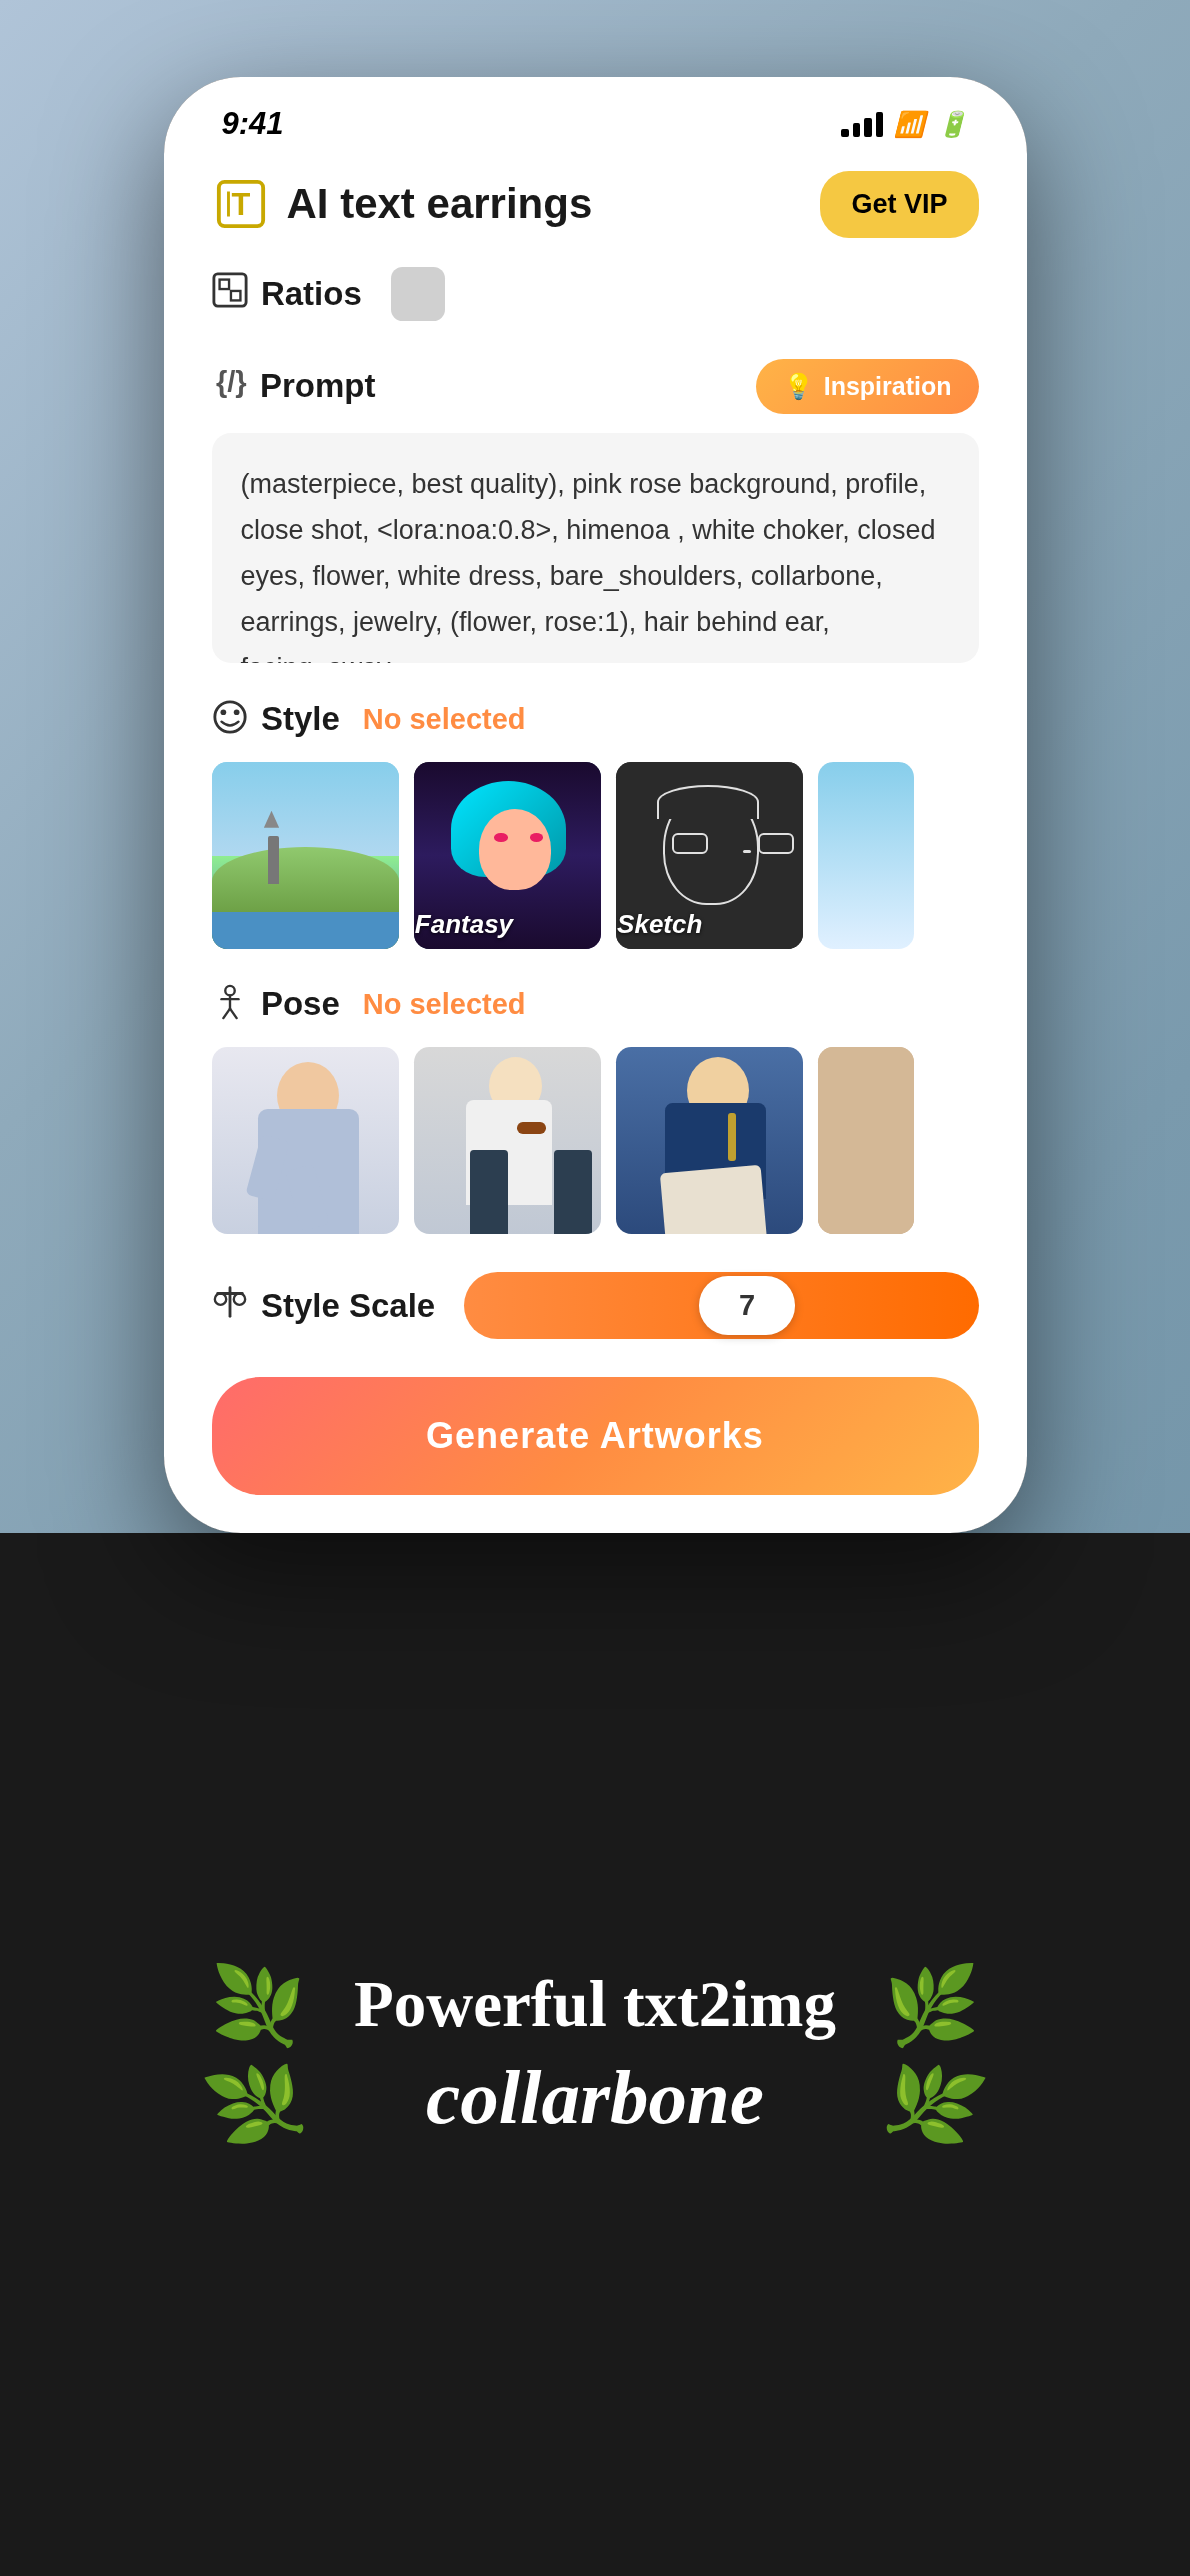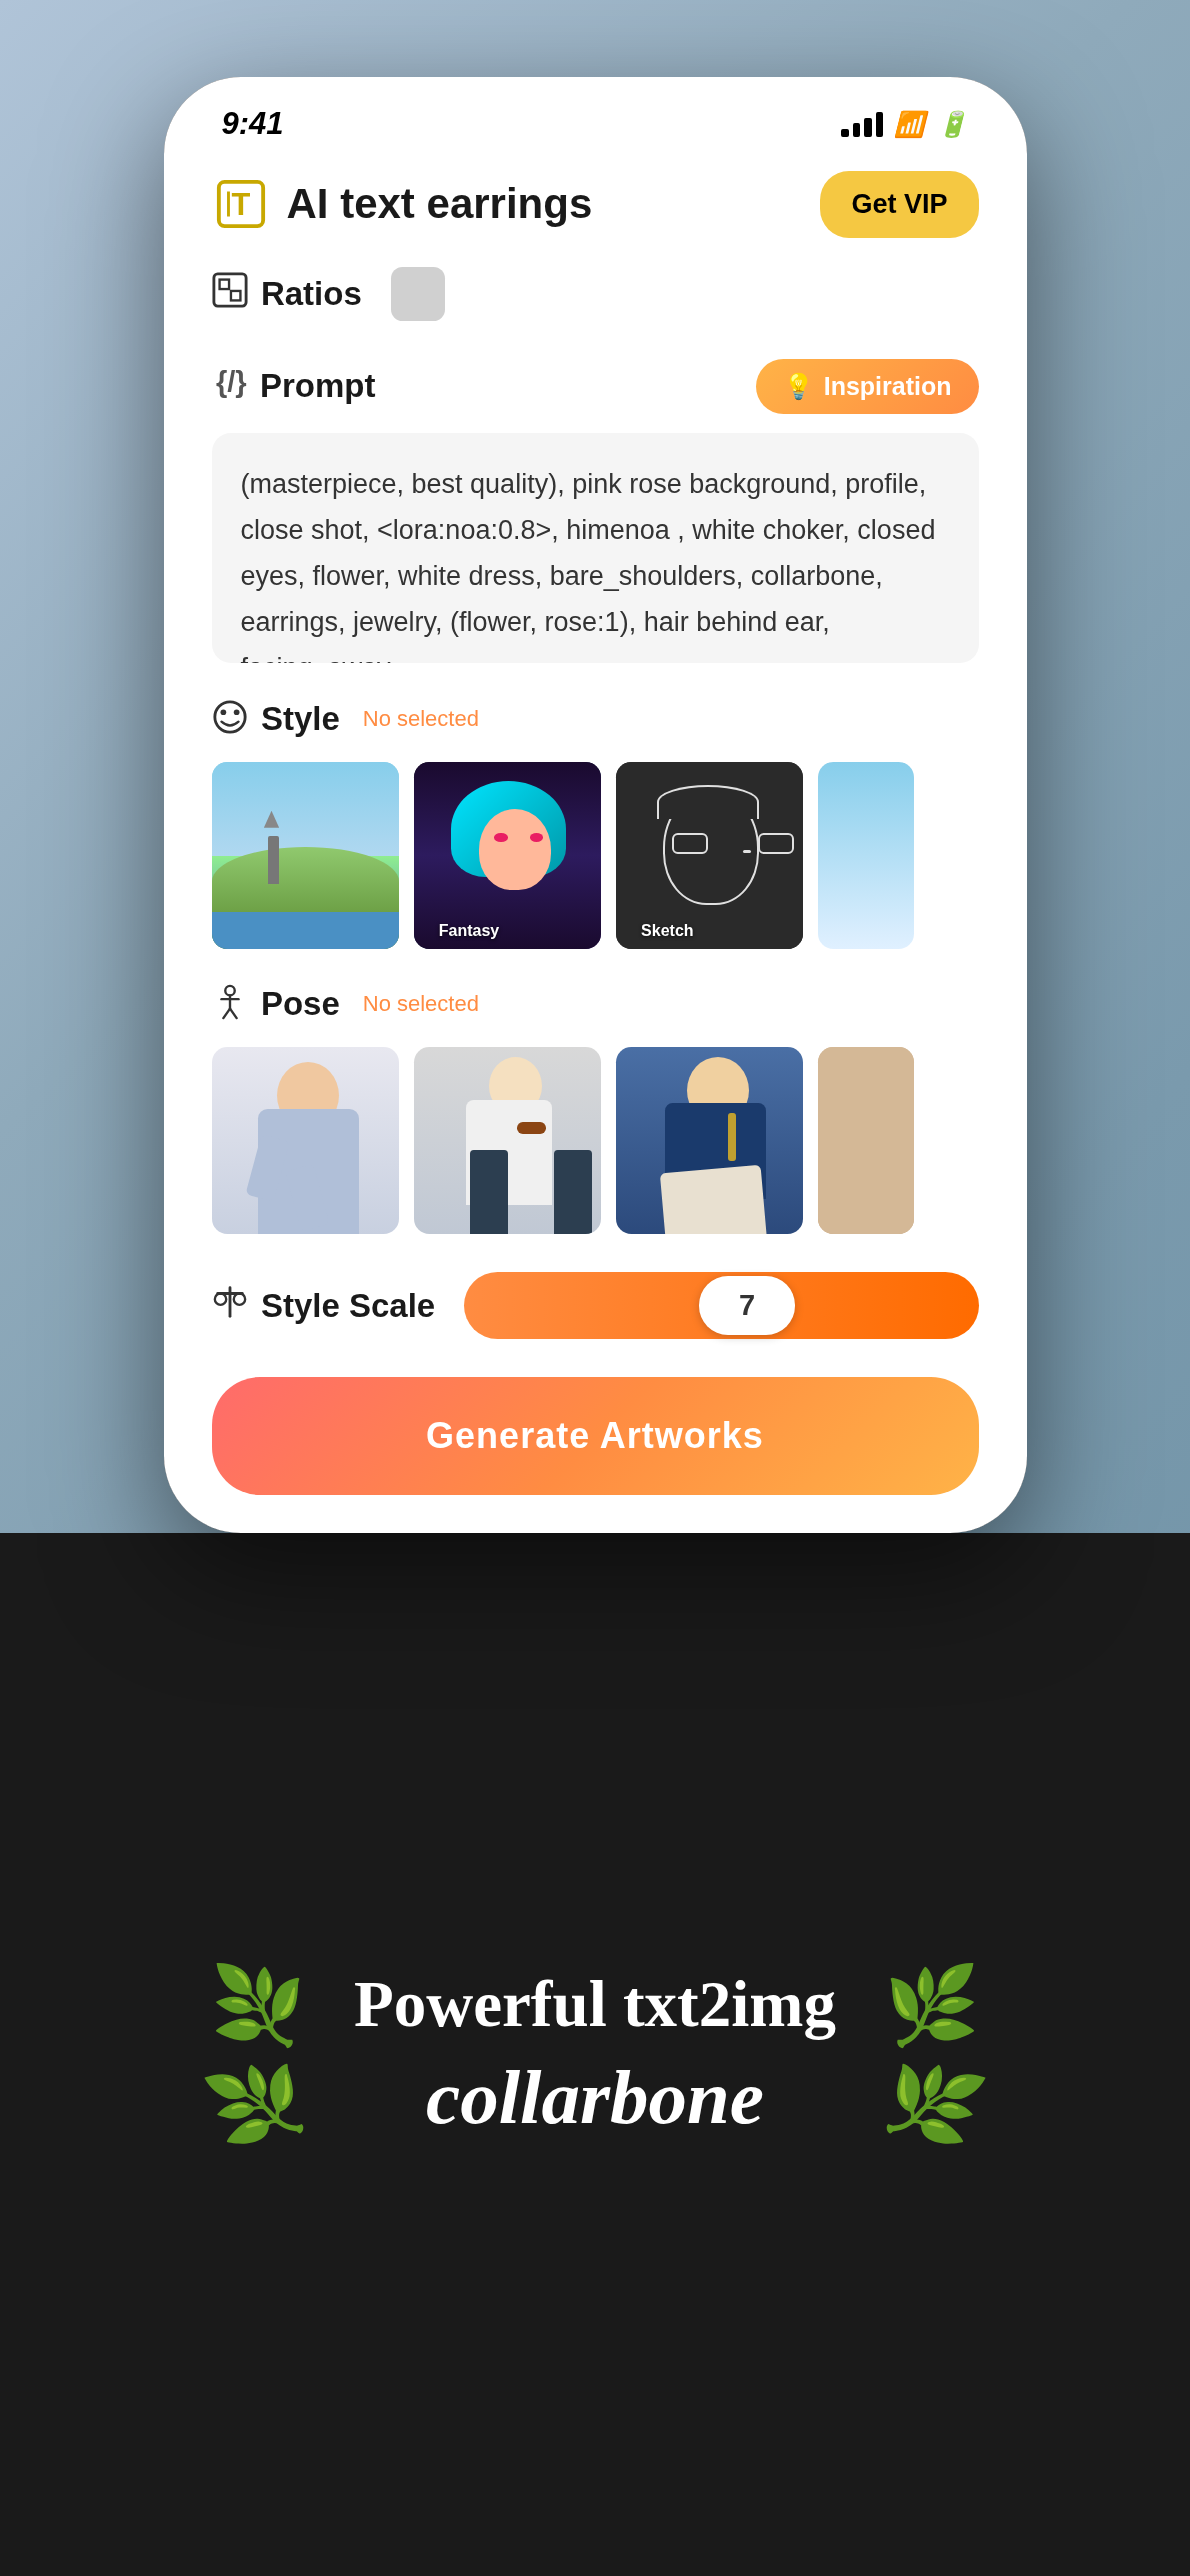--- a/index.html
+++ b/index.html
@@ -186,45 +186,46 @@
       margin-top: 32px;
     }
     .style-header {
       display: flex;
       align-items: center;
       gap: 13.4px;
       margin-bottom: 23px;
     }
     .no-selected {
       color: #ff8c42;
-      font-size: 22px;
-      font-weight: 400;
+      font-size: 29px;
+      font-weight: 700;
       margin-left: 9.6px;
     }
     .thumbnails-row {
       display: flex;
       gap: 15.3px;
       overflow: hidden;
     }
     .thumbnail {
       width: 187px;
       height: 187px;
       border-radius: 15.3px;
       overflow: hidden;
       flex-shrink: 0;
       position: relative;
     }
     .thumbnail-label {
       position: absolute;
       bottom: 9.6px;
-      left: 25px;
+      left: 1px;
       color: #fff;
-      font-size: 16px;
+      font-size: 26px;
       font-weight: 600;
       text-shadow: 0 1px 3.8px rgba(0,0,0,0.8);
+      font-style: italic;
     }
 
     
     .thumb-landscape {
       background: linear-gradient(180deg, #87ceeb 0%, #90ee90 50%, #4682b4 100%);
     }
     .thumb-fantasy {
       background: linear-gradient(135deg, #1a1a2e 0%, #16213e 40%, #0f3460 70%, #533483 100%);
     }
     .thumb-sketch {

